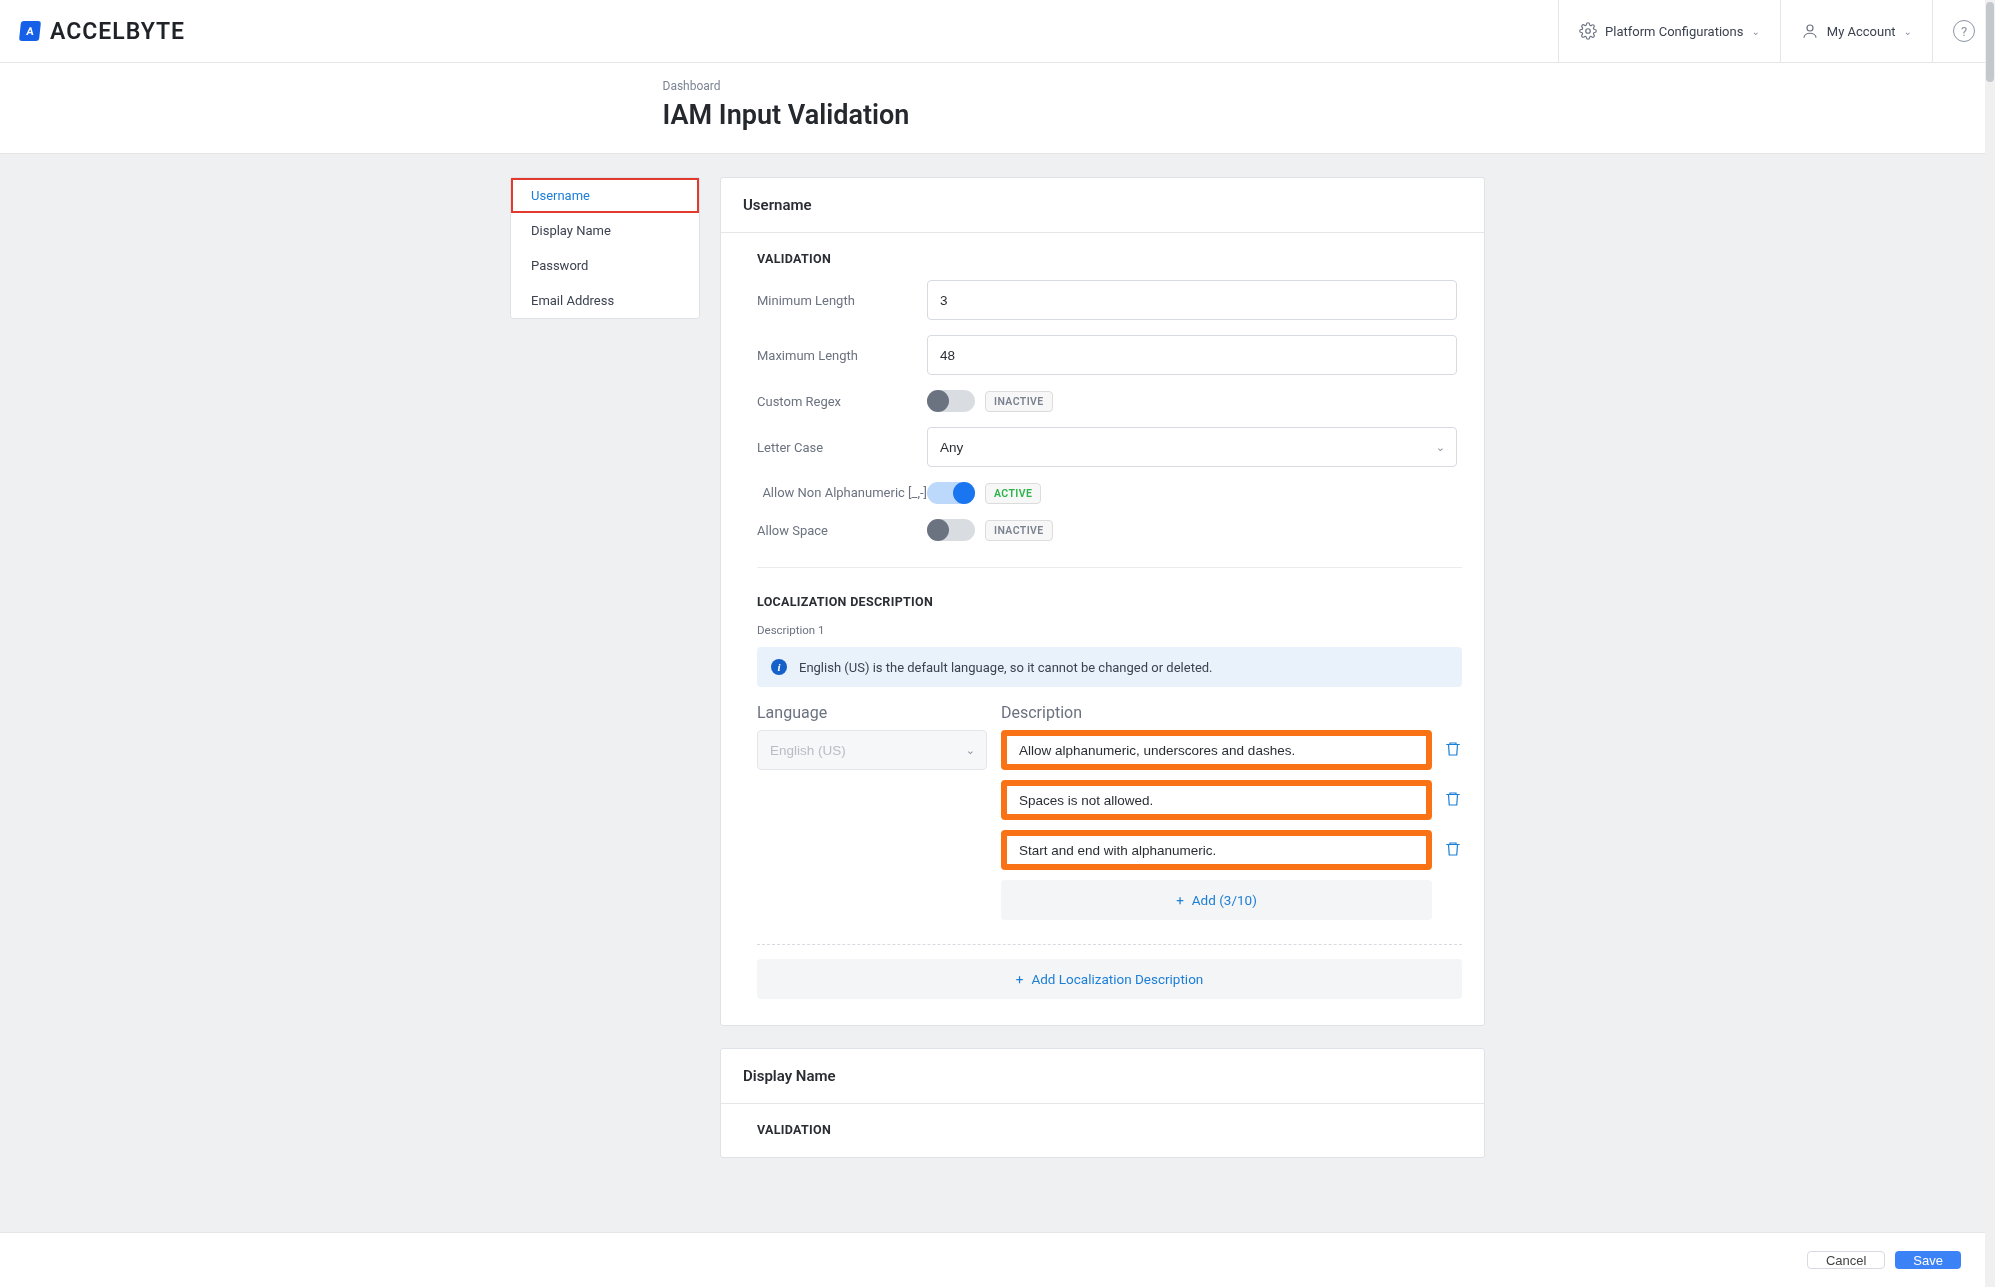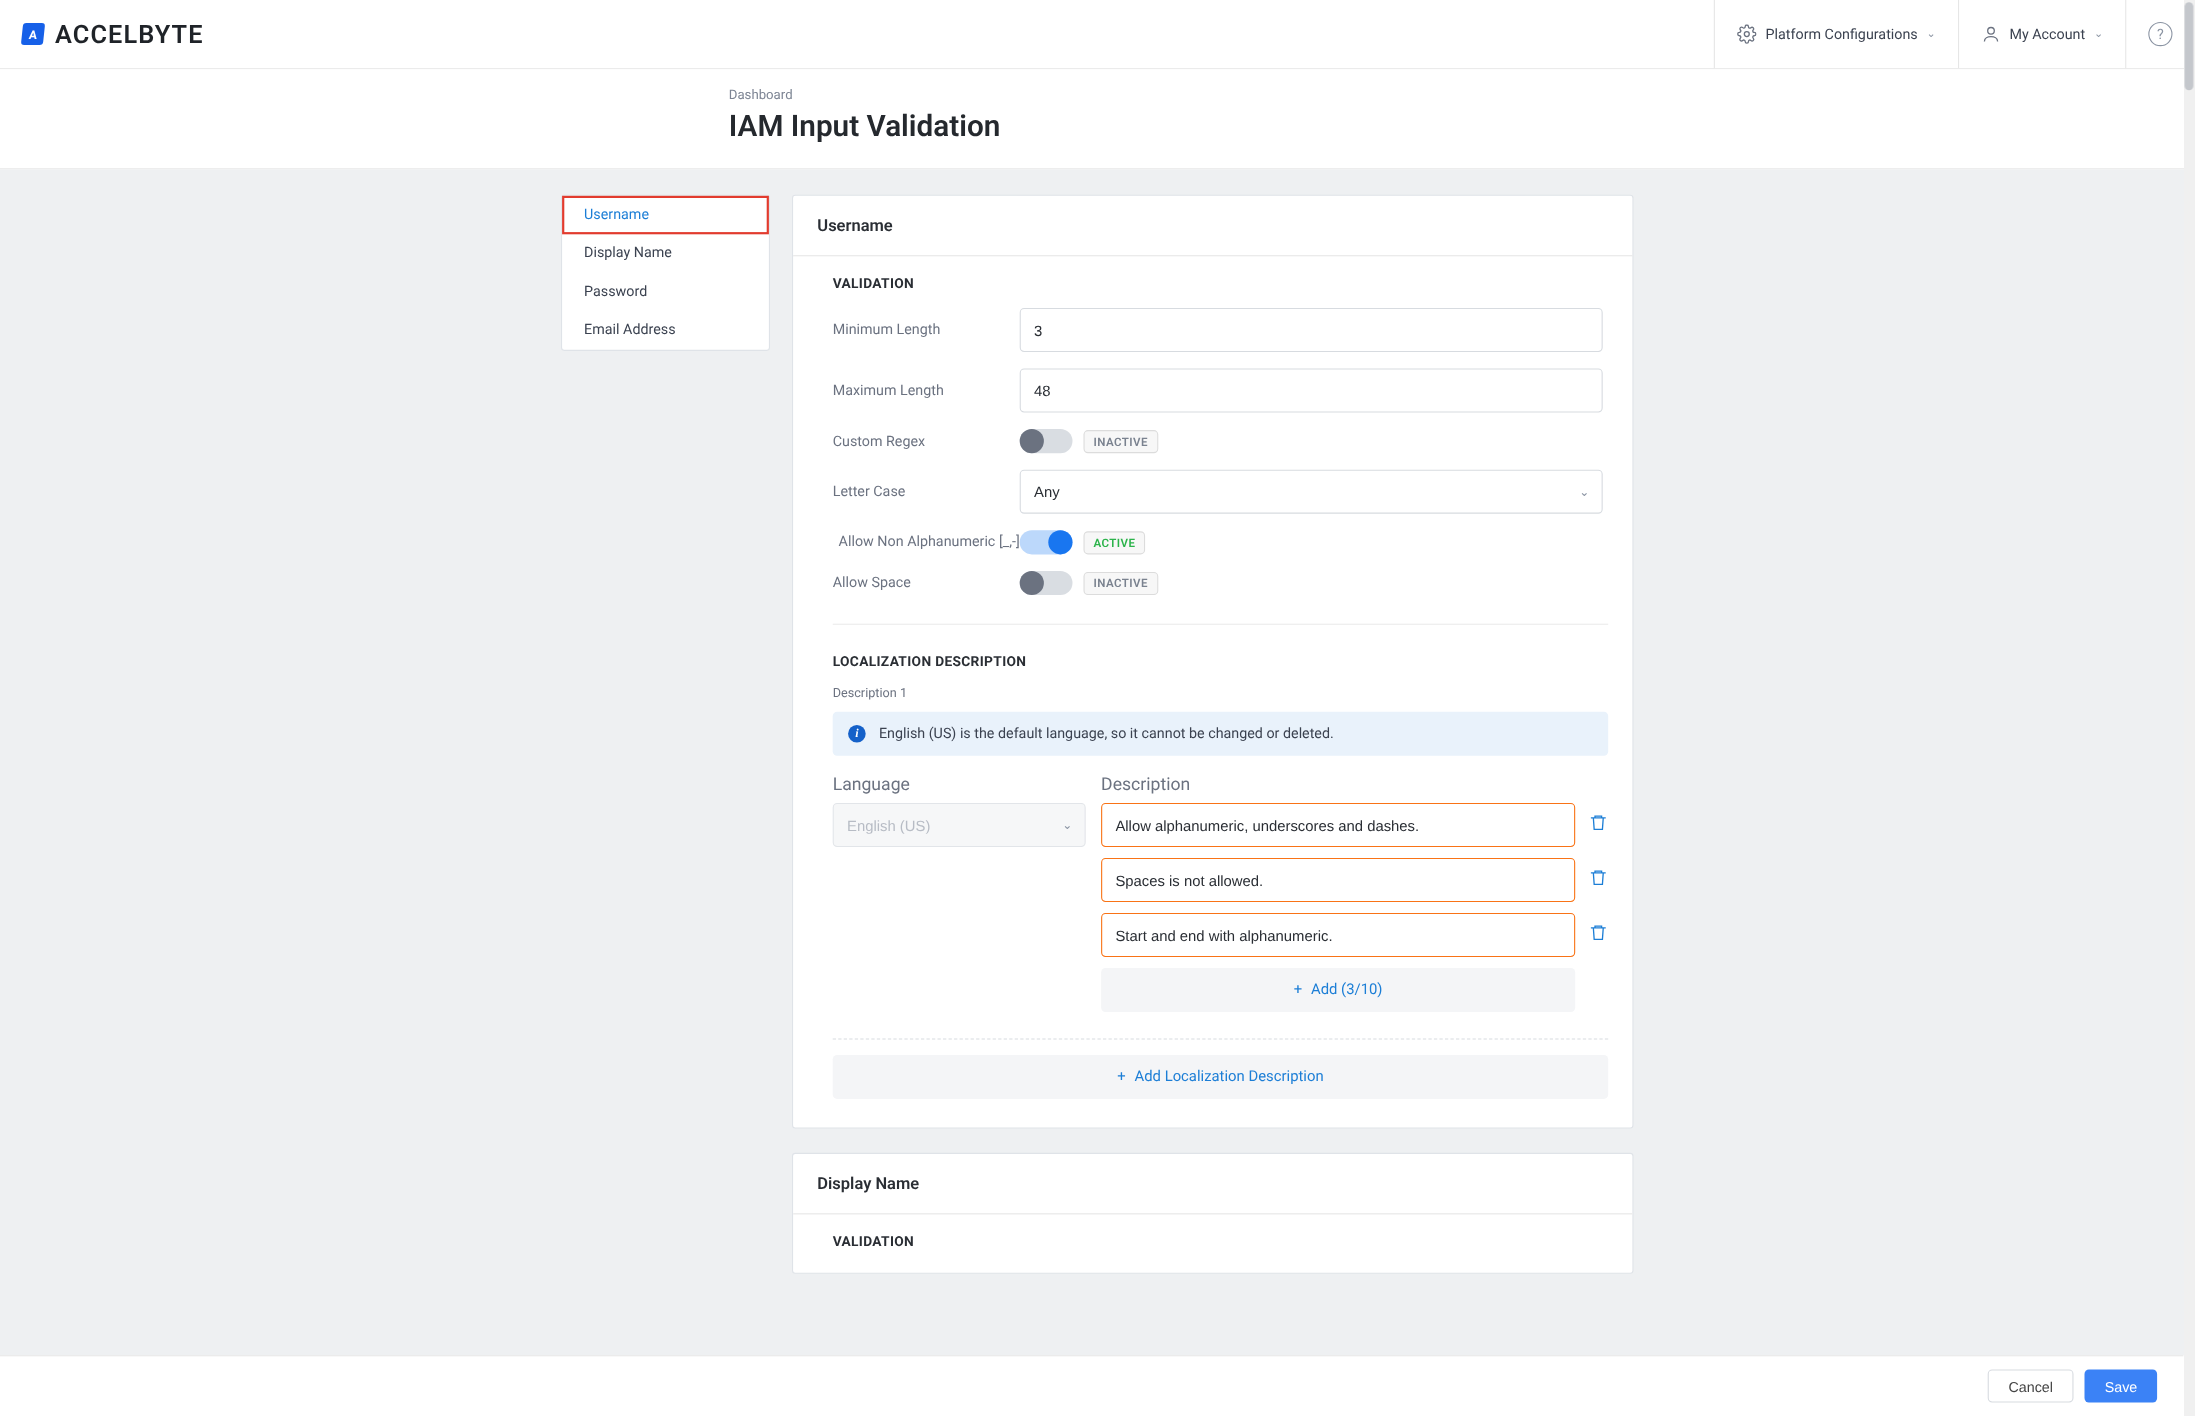--- a/index.html
+++ b/index.html
@@ -158,21 +158,21 @@
   .col-lang{width:230px;}
   .col-desc{flex:1;}
   .field-head{font-size:16px;color:#6b7280;margin-bottom:8px;}
   .lang-sel{
     width:100%;height:40px;border:1px solid #d7dbe0;border-radius:4px;
     background:#f3f4f6;color:#9aa1ad;padding:0 12px;font-size:13.5px;
     appearance:none;-webkit-appearance:none;
   }
   .desc-line{display:flex;align-items:center;gap:12px;margin-bottom:10px;}
   .desc-input{
-    flex:1;height:40px;border:1px solid #f97316;border-radius:4px;
+    flex:1;height:40px;border:6px solid #f97316;border-radius:4px;
     padding:0 12px;font-size:13.5px;color:#2a2e34;background:#fff;
   }
   .trash{color:#1c7ed6;cursor:pointer;width:18px;text-align:center;}
   .add-strip{
     height:40px;background:#f4f5f7;border-radius:4px;
     display:flex;align-items:center;justify-content:center;gap:8px;
     color:var(--link);font-size:13.5px;cursor:pointer;
   }
   hr.dashed{border:none;border-top:1px dashed #d7dbe0;margin:24px 0 14px;}
   .add-loc{
@@ -181,21 +181,21 @@
     color:var(--link);font-size:13.5px;cursor:pointer;
   }
 
   
   .footer-bar{
     position:fixed;bottom:0;left:0;right:10px;height:55px;background:#fff;
     border-top:1px solid var(--border);display:flex;align-items:center;
     justify-content:flex-end;gap:10px;padding:0 24px;
   }
   .btn{
-    height:30px;padding:0 18px;border-radius:4px;font-size:13px;cursor:pointer;
+    height:18px;padding:0 18px;border-radius:4px;font-size:13px;cursor:pointer;
   }
   .btn-secondary{background:#fff;border:1px solid #d7dbe0;color:#444;}
   .btn-primary{background:#3b82f6;border:none;color:#fff;}
 
   
   .scrollbar{
     position:fixed;right:0;top:0;width:10px;height:100%;background:#f0f0f0;
   }
   .scrollbar .thumb{position:absolute;left:1px;right:1px;top:2px;height:80px;background:#c4c7cc;border-radius:4px;}
 

